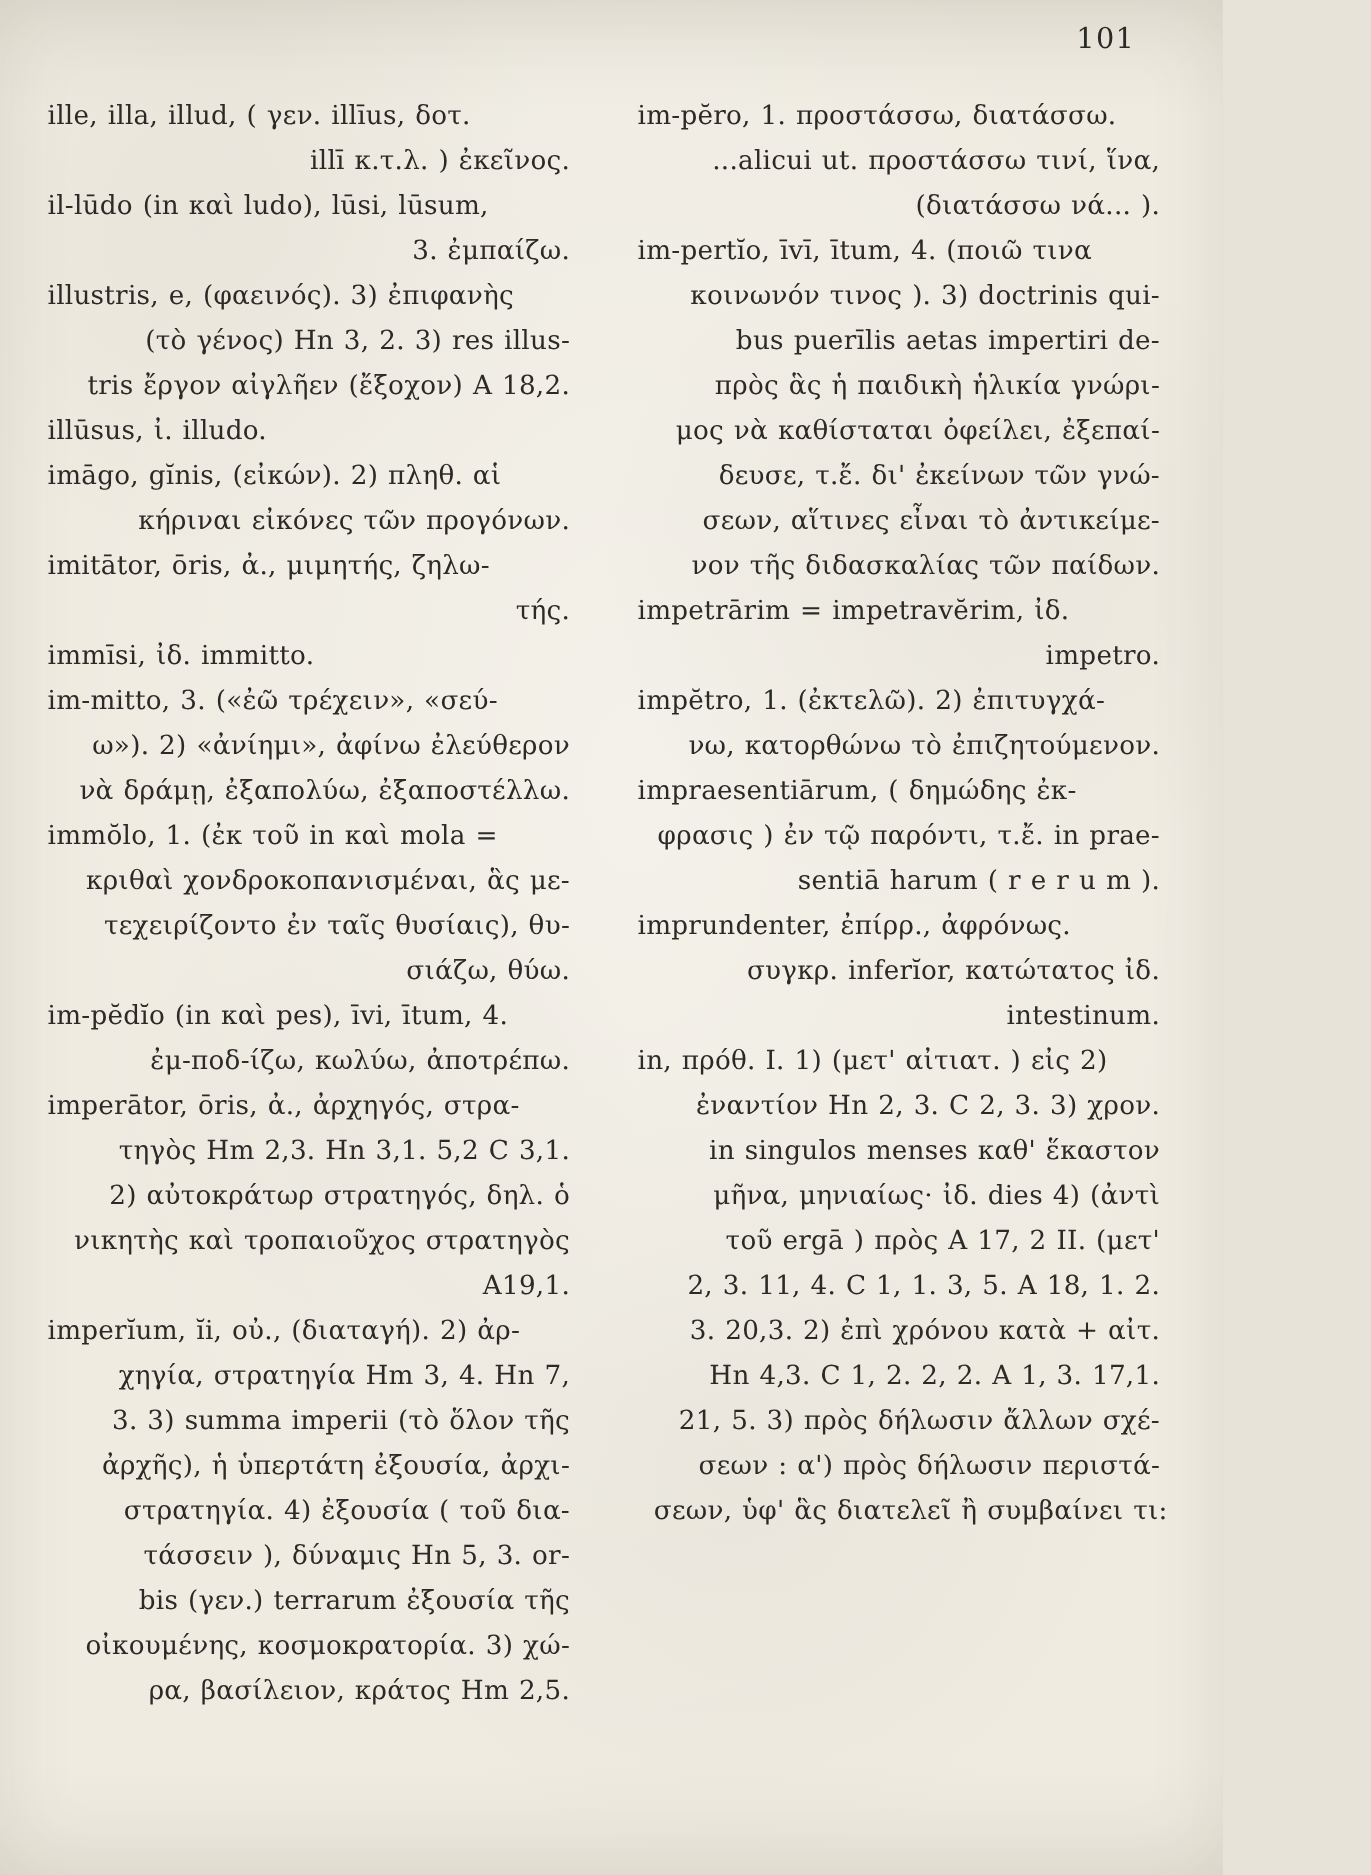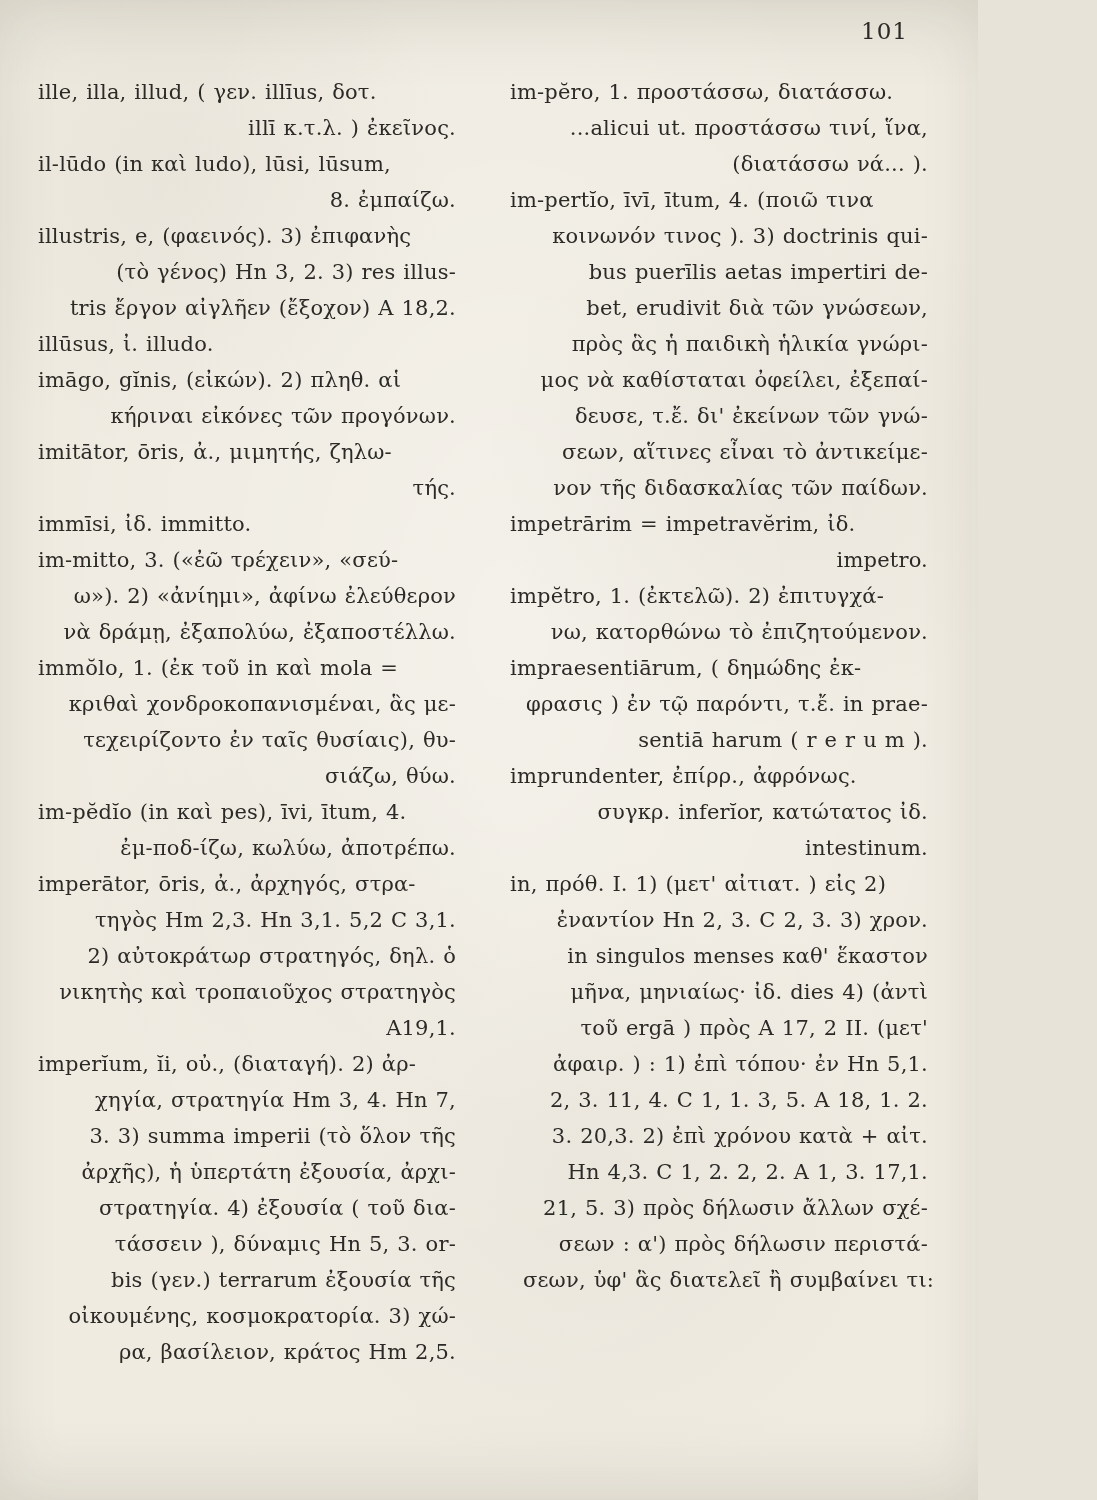--- a/index.html
+++ b/index.html
@@ -82,21 +82,21 @@
 <div class="page">
   <div class="page-number">101</div>
   <div class="columns">
     <div class="column" id="col-left">
         <div class="entry">
           <div class="line">ille, illa, illud, ( γεν. illīus, δοτ.</div>
           <div class="line cont">illī κ.τ.λ. ) ἐκεῖνος.</div>
         </div>
         <div class="entry">
           <div class="line">il-lūdo (in καὶ ludo), lūsi, lūsum,</div>
-          <div class="line cont">8. ἐμπαίζω.</div>
+          <div class="line cont">3. ἐμπαίζω.</div>
         </div>
         <div class="entry">
           <div class="line">illustris, e, (φαεινός). 3) ἐπιφανὴς</div>
           <div class="line cont">(τὸ γένος) Hn 3, 2. 3) res illus-</div>
           <div class="line cont">tris ἔργον αἰγλῆεν (ἔξοχον) Α 18,2.</div>
         </div>
         <div class="entry">
           <div class="line">illūsus, ἰ. illudo.</div>
         </div>
         <div class="entry">
@@ -147,21 +147,20 @@
     <div class="column" id="col-right">
         <div class="entry">
           <div class="line">im-pĕro, 1. προστάσσω, διατάσσω.</div>
           <div class="line cont">...alicui ut. προστάσσω τινί, ἵνα,</div>
           <div class="line cont">(διατάσσω νά... ).</div>
         </div>
         <div class="entry">
           <div class="line">im-pertĭo, īvī, ītum, 4. (ποιῶ τινα</div>
           <div class="line cont">κοινωνόν τινος ). 3) doctrinis qui-</div>
           <div class="line cont">bus puerīlis aetas impertiri de-</div>
-          <div class="line cont">bet, erudivit διὰ τῶν γνώσεων,</div>
           <div class="line cont">πρὸς ἃς ἡ παιδικὴ ἡλικία γνώρι-</div>
           <div class="line cont">μος νὰ καθίσταται ὀφείλει, ἐξεπαί-</div>
           <div class="line cont">δευσε, τ.ἔ. δι' ἐκείνων τῶν γνώ-</div>
           <div class="line cont">σεων, αἵτινες εἶναι τὸ ἀντικείμε-</div>
           <div class="line cont">νον τῆς διδασκαλίας τῶν παίδων.</div>
         </div>
         <div class="entry">
           <div class="line">impetrārim = impetravĕrim, ἰδ.</div>
           <div class="line cont">impetro.</div>
         </div>
@@ -180,21 +179,20 @@
         <div class="entry">
           <div class="line cont">συγκρ. inferĭor, κατώτατος ἰδ.</div>
           <div class="line cont">intestinum.</div>
         </div>
         <div class="entry">
           <div class="line">in, πρόθ. I. 1) (μετ' αἰτιατ. ) εἰς 2)</div>
           <div class="line cont">ἐναντίον Hn 2, 3. C 2, 3. 3) χρον.</div>
           <div class="line cont">in singulos menses καθ' ἕκαστον</div>
           <div class="line cont">μῆνα, μηνιαίως· ἰδ. dies 4) (ἀντὶ</div>
           <div class="line cont">τοῦ ergā ) πρὸς Α 17, 2 II. (μετ'</div>
-          <div class="line cont">ἀφαιρ. ) : 1) ἐπὶ τόπου· ἐν Hn 5,1.</div>
           <div class="line cont">2, 3. 11, 4. C 1, 1. 3, 5. Α 18, 1. 2.</div>
           <div class="line cont">3. 20,3. 2) ἐπὶ χρόνου κατὰ + αἰτ.</div>
           <div class="line cont">Hn 4,3. C 1, 2. 2, 2. Α 1, 3. 17,1.</div>
           <div class="line cont">21, 5. 3) πρὸς δήλωσιν ἄλλων σχέ-</div>
           <div class="line cont">σεων : α') πρὸς δήλωσιν περιστά-</div>
           <div class="line cont">σεων, ὑφ' ἃς διατελεῖ ἢ συμβαίνει τι:</div>
         </div>
       </div>
   </div>
 </div>

